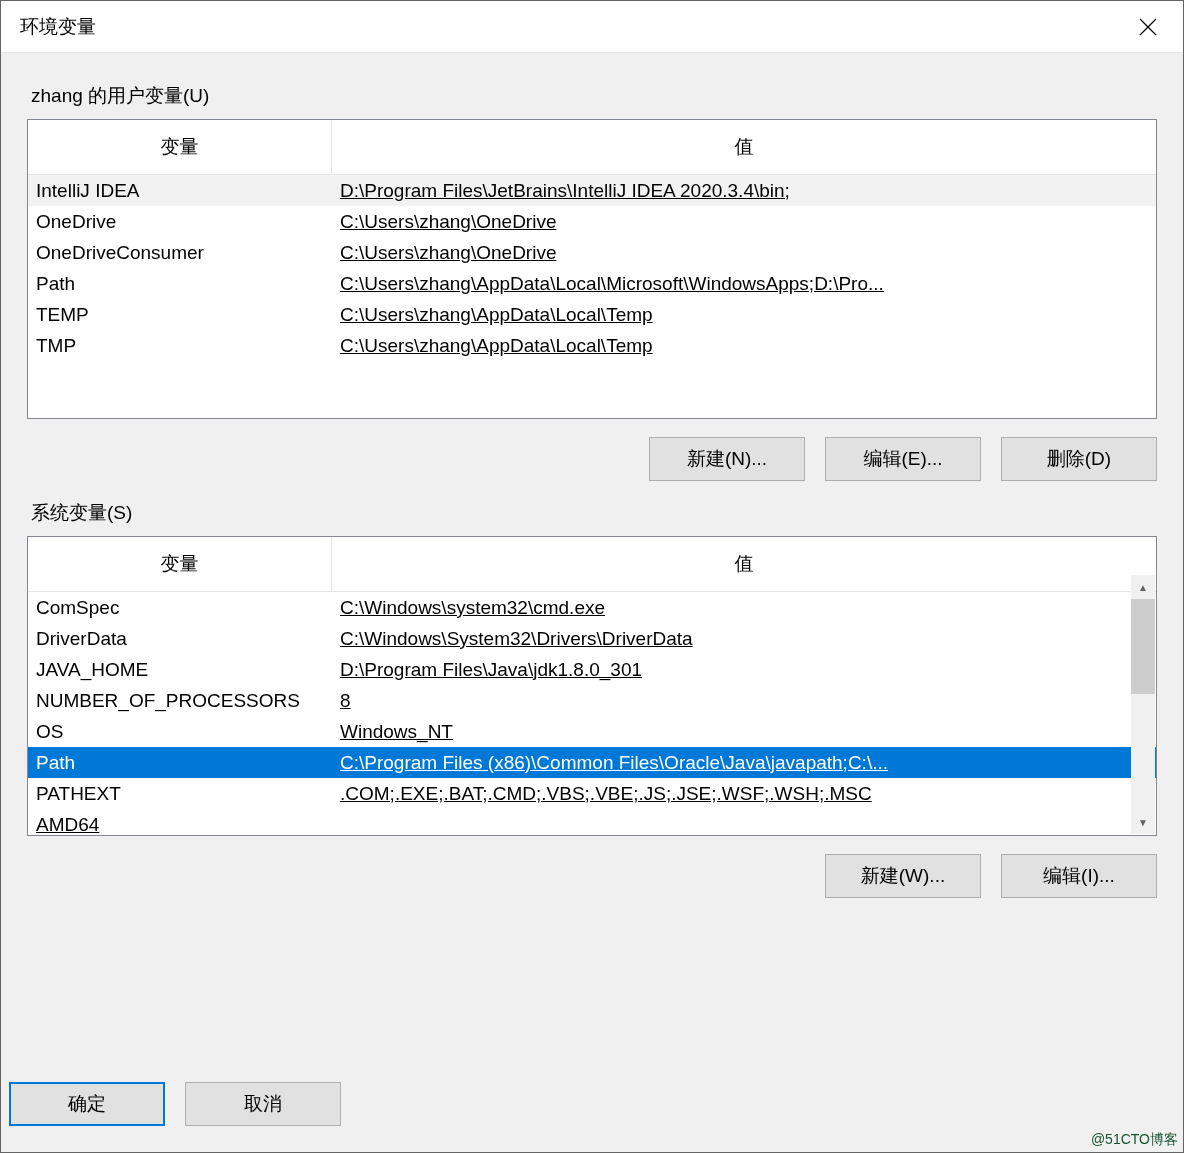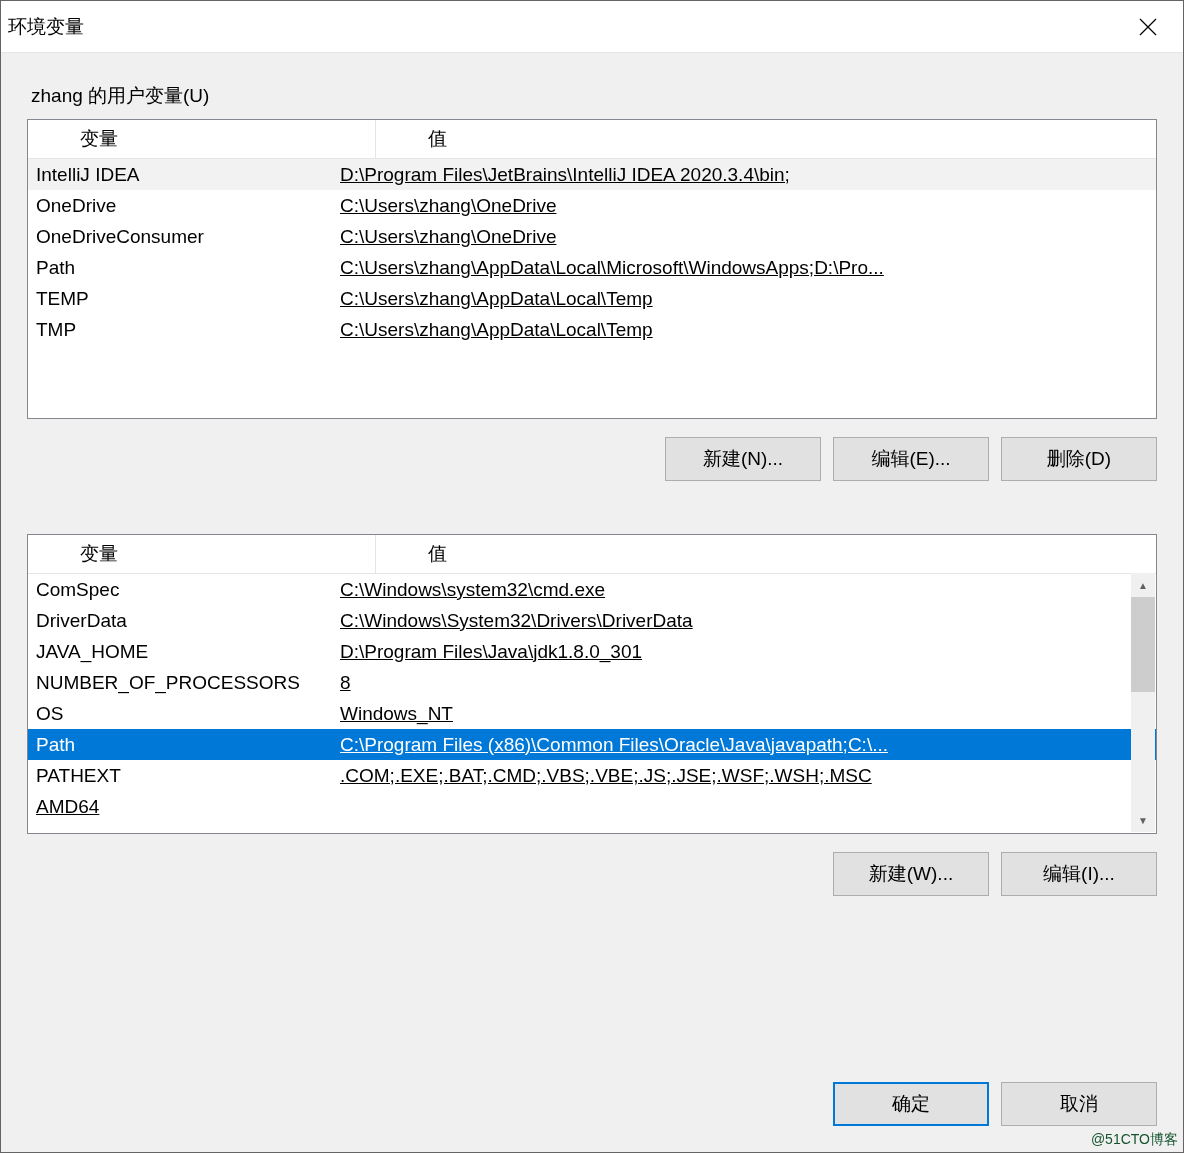--- a/index.html
+++ b/index.html
@@ -18,21 +18,21 @@
       height: 100%;
       background: #fff;
       border: 1px solid #646464;
       display: flex;
       flex-direction: column;
     }
     .titlebar {
       height: 52px;
       display: flex;
       align-items: center;
-      padding-left: 7px;
+      padding-left: 19px;
       border-bottom: 1px solid #e5e5e5;
       background: #fff;
     }
     .titlebar-title {
       flex: 1;
       font-size: 19px;
     }
     .close-btn {
       width: 70px;
       height: 100%;
@@ -41,21 +41,21 @@
       justify-content: center;
       cursor: pointer;
     }
     .close-btn svg { width: 18px; height: 18px; stroke: #000; stroke-width: 1.2; }
     .content {
       flex: 1;
       background: #f0f0f0;
       padding: 30px 26px 26px 26px;
       display: flex;
       flex-direction: column;
-      gap: 53px;
+      gap: 19px;
     }
     .group {
       position: relative;
     }
     .group-label {
       font-size: 19px;
       background: #f0f0f0;
       padding: 0 4px;
       margin-bottom: 10px;
       position: relative;
@@ -68,25 +68,24 @@
       position: relative;
     }
     .listbox.user { height: 300px; }
     .listbox.sys { height: 300px; }
     .listbox-header {
       display: flex;
       border-bottom: 1px solid #e5e5e5;
       background: #fff;
     }
     .listbox-header .col {
-      padding: 6px 8px;
-      font-size: 19px;
-      text-align: left;
+      padding: 14px 8px;
+      font-size: 19px;
+      text-align: center;
       border-right: 1px solid #e5e5e5;
-      margin-left: 44px;
     }
     .listbox-header .col:last-child { border-right: none; flex: 1; }
     .col.var { width: 304px; }
     .listbox-rows {
       overflow: hidden;
     }
     .row {
       display: flex;
       font-size: 19px;
       height: 31px;
@@ -148,29 +147,29 @@
       min-width: 156px;
       height: 44px;
       background: #e1e1e1;
       border: 1px solid #adadad;
       font-size: 19px;
       font-family: inherit;
       cursor: pointer;
       display: flex;
       align-items: center;
       justify-content: center;
+      margin-left: 8px;
     }
     .btn.default {
       background: #e1e1e1;
       border: 2px solid #0078d7;
     }
     .footer {
       padding: 18px 26px 26px 0;
       display: flex;
-      justify-content: flex-end;
       gap: 12px;
       background: #f0f0f0;
     }
     .watermark {
       position: absolute;
       right: 6px;
       bottom: 4px;
       font-size: 14px;
       color: #14532d;
       pointer-events: none;
@@ -227,20 +226,21 @@
           </div>
       </div>
       <div class="button-row">
         <button class="btn">新建(N)...</button>
         <button class="btn">编辑(E)...</button>
         <button class="btn">删除(D)</button>
       </div>
     </div>
 
     <div class="group">
+      <div class="group-label">系统变量(S)</div>
       <div class="listbox sys">
         <div class="listbox-header">
           <div class="col var">变量</div>
           <div class="col">值</div>
         </div>
         <div class="listbox-rows" id="sys-rows">
             <div class="row">
               <div class="cell var">ComSpec</div>
               <div class="cell val">C:\Windows\system32\cmd.exe</div>
             </div>

